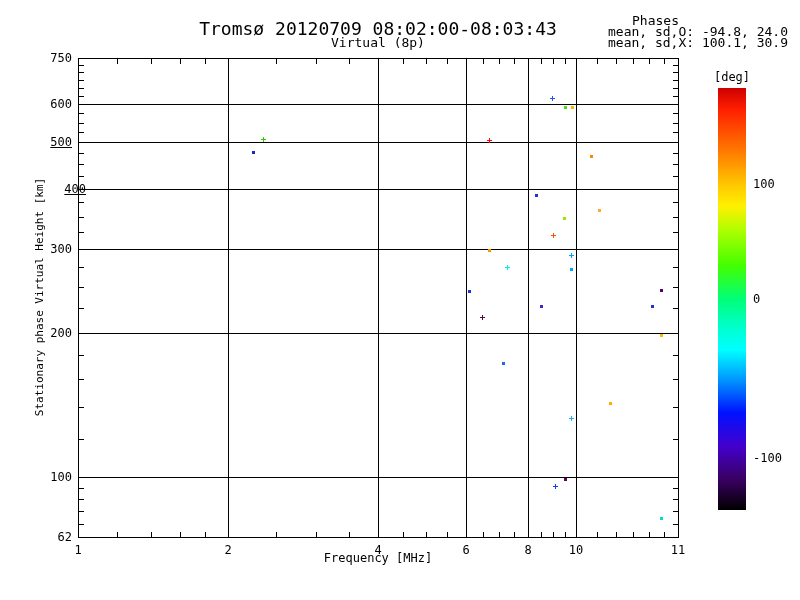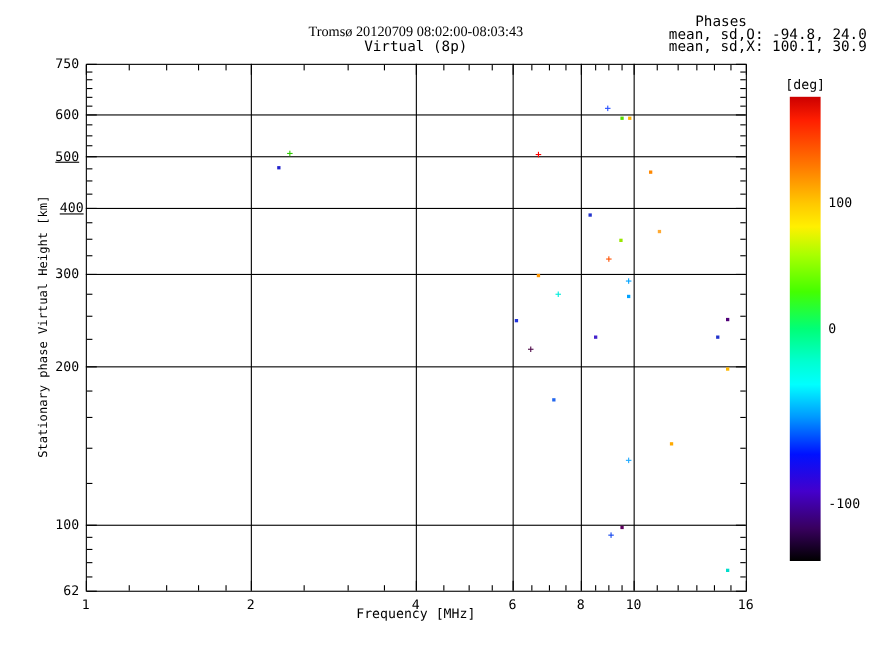--- a/index.html
+++ b/index.html
@@ -1,18 +1,18 @@
 <!DOCTYPE html>
 <html><head>
 <meta charset="utf-8">
 <style>
   html,body{margin:0;padding:0;background:#ffffff;width:800px;height:600px;overflow:hidden;}
   body{font-family:"DejaVu Sans Mono", monospace;color:#000;position:relative;}
   .abs{position:absolute;}
-  #title1{top:22px;left:0;width:756px;text-align:center;font-size:13px;line-height:14px;font-family:Liberation Serif, serif;}
+  #title1{top:22px;left:0;width:756px;text-align:center;font-size:18px;line-height:14px;}
   #title2{top:36px;left:0;width:756px;text-align:center;font-size:13px;line-height:13px;}
   #stats{top:15px;left:608px;font-size:13px;line-height:11px;white-space:pre;}
   #stats .ind{padding-left:24px;}
   #plotbox{left:78px;top:58px;width:599px;height:478px;border:1px solid #000;}
   #ylabel{left:39px;top:297px;transform:translate(-50%,-50%) rotate(-90deg);font-size:11px;white-space:nowrap;}
   #xlabel{top:551px;left:78px;width:600px;text-align:center;font-size:12px;}
   .gl{background:#000;}
   .tick{background:#000;}
   .xlab{font-size:12px;transform:translateX(-50%);}
   .ylab{font-size:12px;width:44px;text-align:right;}
@@ -164,25 +164,25 @@
     <div class="abs tick" style="left: 79px; top: 511px; width: 5px; height: 1px;"></div>
     <div class="abs tick" style="left: 673px; top: 511px; width: 5px; height: 1px;"></div>
     <div class="abs tick" style="left: 79px; top: 524px; width: 5px; height: 1px;"></div>
     <div class="abs tick" style="left: 673px; top: 524px; width: 5px; height: 1px;"></div>
     <div class="abs xlab" style="left: 78px; top: 543px;">1</div>
     <div class="abs xlab" style="left: 228px; top: 543px;">2</div>
     <div class="abs xlab" style="left: 378px; top: 543px;">4</div>
     <div class="abs xlab" style="left: 466px; top: 543px;">6</div>
     <div class="abs xlab" style="left: 528px; top: 543px;">8</div>
     <div class="abs xlab" style="left: 576px; top: 543px;">10</div>
-    <div class="abs xlab" style="left: 678px; top: 543px;">16</div>
+    <div class="abs xlab" style="left: 678px; top: 543px;">11</div>
     <div class="abs ylab" style="left: 28px; top: 51px;">750</div>
     <div class="abs ylab" style="left: 28px; top: 97px;">600</div>
     <div class="abs ylab" style="left: 28px; top: 135px; text-decoration: underline;">500</div>
-    <div class="abs ylab" style="left: 32px; top: 182px; text-decoration: underline;">400</div>
+    <div class="abs ylab" style="left: 42px; top: 182px; text-decoration: underline;">400</div>
     <div class="abs ylab" style="left: 28px; top: 242px;">300</div>
     <div class="abs ylab" style="left: 28px; top: 326px;">200</div>
     <div class="abs ylab" style="left: 28px; top: 470px;">100</div>
     <div class="abs ylab" style="left: 28px; top: 530px;">62</div>
     <div class="abs" style="left: 261px; top: 139px; width: 5px; height: 1px; background: rgb(46, 204, 0);"></div>
     <div class="abs" style="left: 263px; top: 137px; width: 1px; height: 5px; background: rgb(46, 204, 0);"></div>
     <div class="abs" style="left: 252px; top: 151px; width: 3px; height: 3px; background: rgb(34, 34, 204);"></div>
     <div class="abs" style="left: 487px; top: 140px; width: 5px; height: 1px; background: rgb(255, 0, 0);"></div>
     <div class="abs" style="left: 489px; top: 138px; width: 1px; height: 5px; background: rgb(255, 0, 0);"></div>
     <div class="abs" style="left: 550px; top: 98px; width: 5px; height: 1px; background: rgb(41, 81, 255);"></div>

